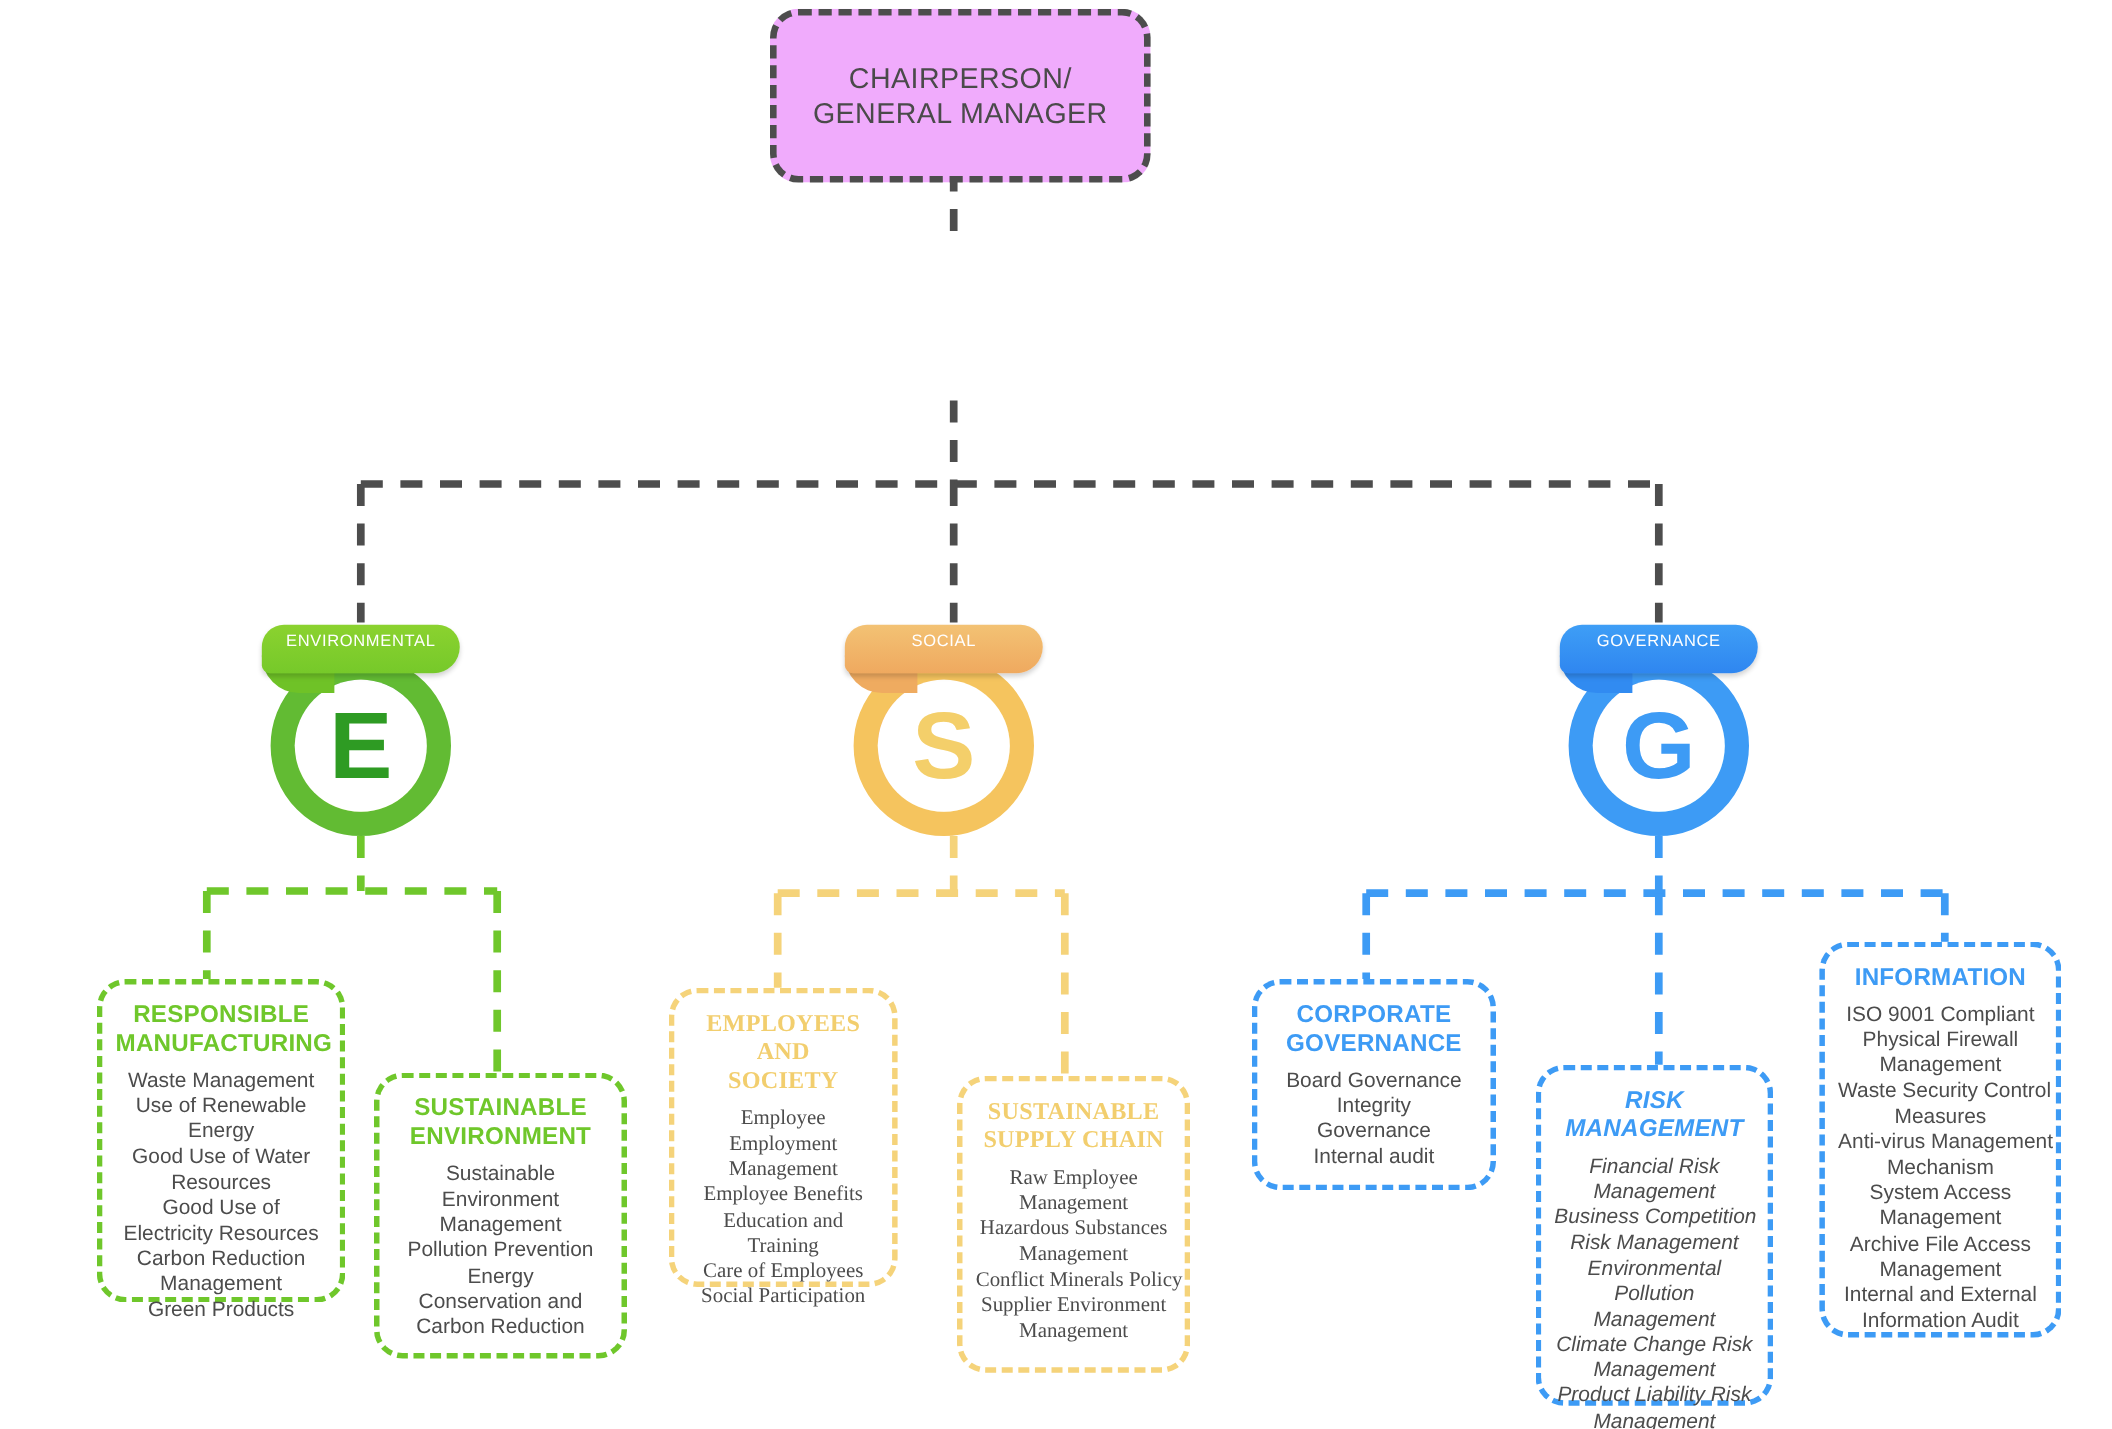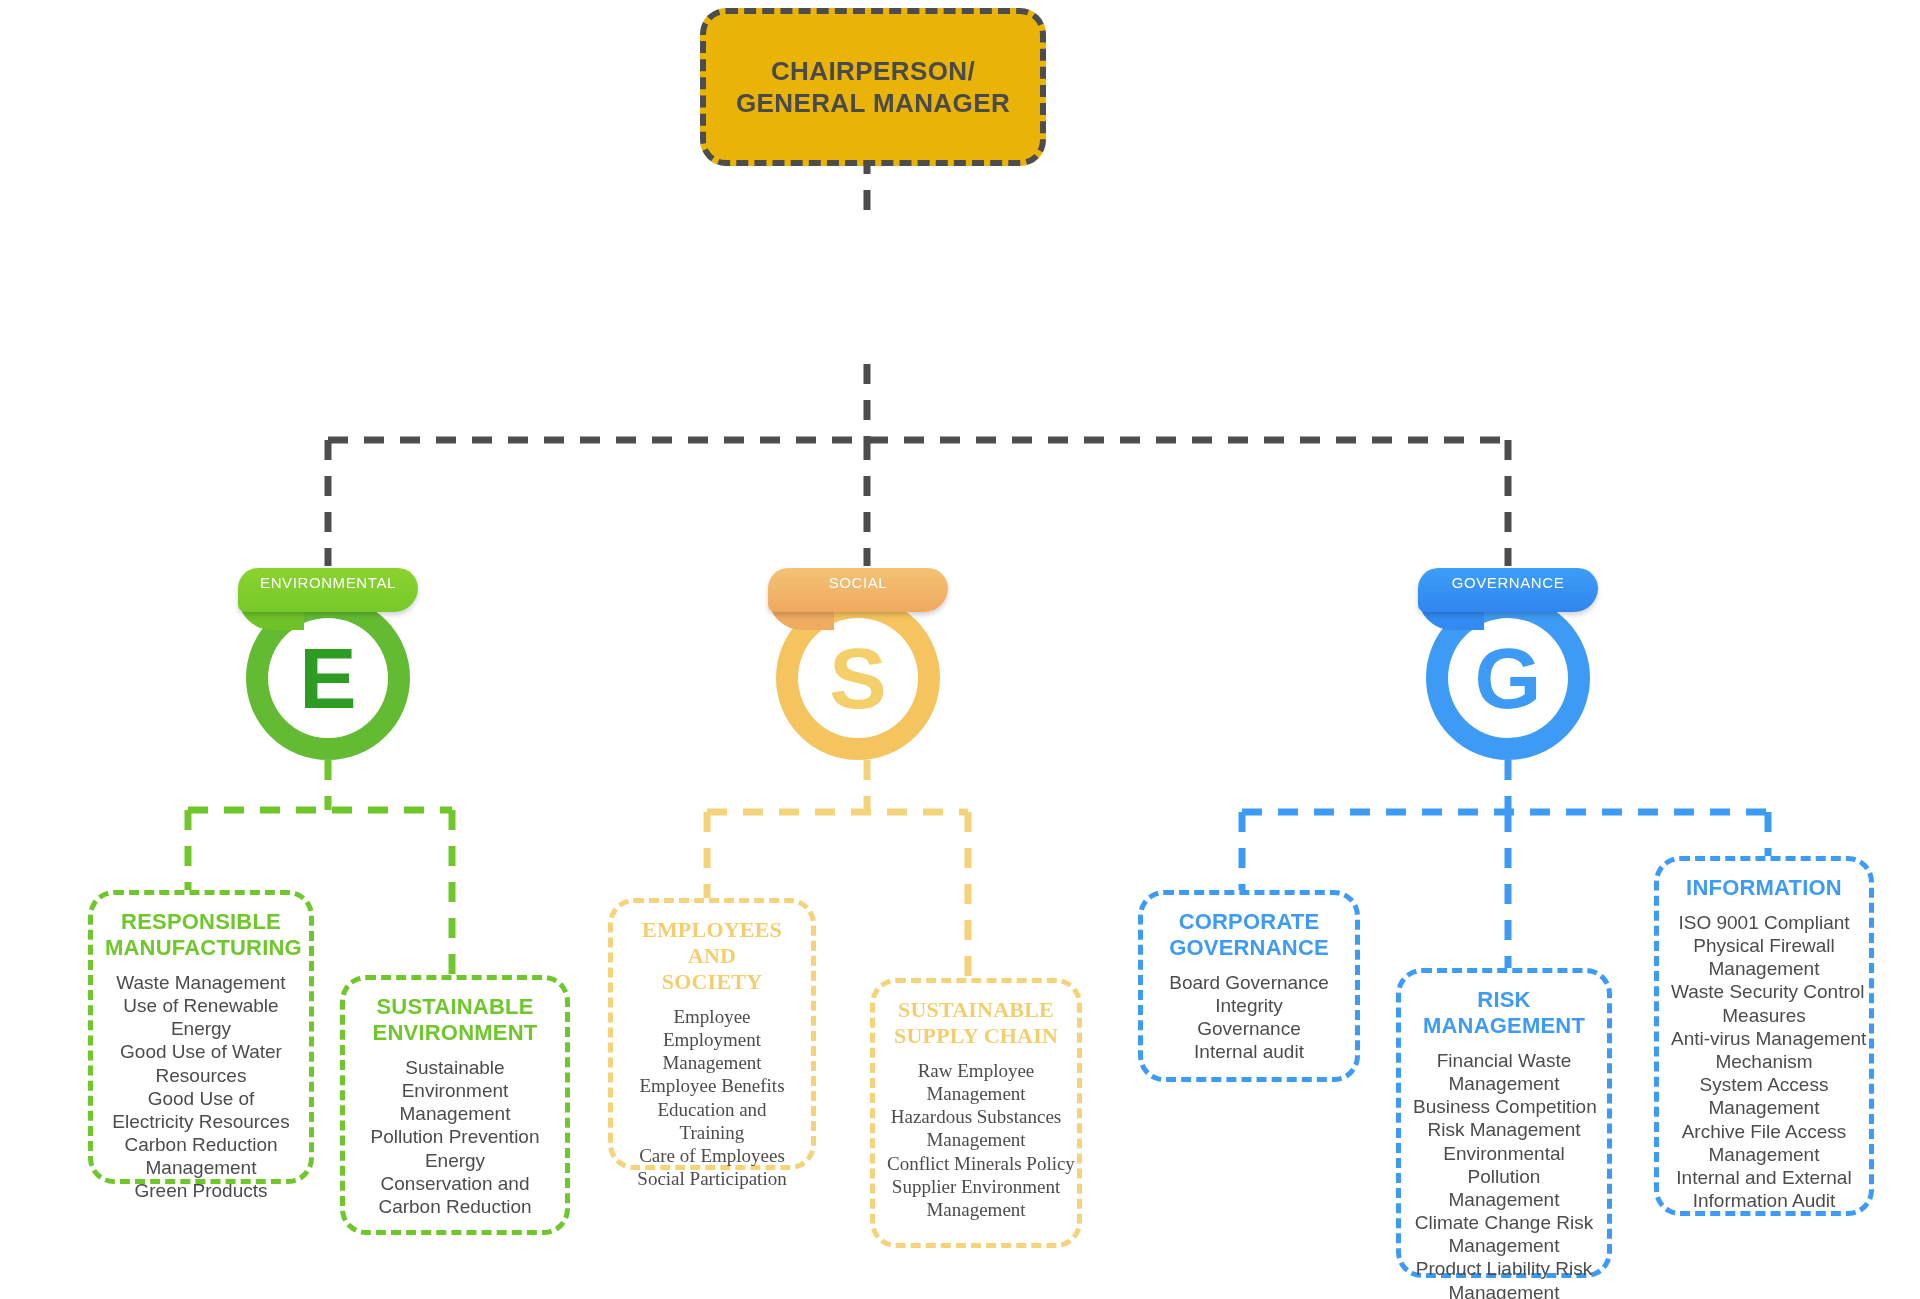--- a/index.html
+++ b/index.html
@@ -8,24 +8,24 @@
     width:1920px;height:1299px;position:relative;overflow:hidden;
     color:#4a4a4a;
   }
   #stage{position:absolute;left:0;top:0;width:1920px;height:1299px;}
 
   
   #wires{position:absolute;left:0;top:0;width:1920px;height:1299px;z-index:1;}
 
   
   .topbox{
-    position:absolute;z-index:3;background:#eab308;
+    position:absolute;z-index:3;background:#f0abfc;
     border:6px dashed #4d4d4d;border-radius:26px;
     display:flex;align-items:center;justify-content:center;
-    text-align:center;font-weight:bold;font-size:26px;
+    text-align:center;font-weight:normal;font-size:26px;
     letter-spacing:.4px;line-height:1.25;color:#4a4a4a;
   }
   #box-chair{left:700px;top:8px;width:334px;height:146px;}
   #box-director{left:700px;top:218px;width:334px;height:146px;}
   .topbox span{display:block;padding:0 10px;}
 
   
   .badge{position:absolute;z-index:4;width:200px;height:210px;}
   .badge .ring{
     position:absolute;left:18px;top:36px;width:164px;height:164px;border-radius:50%;
@@ -88,21 +88,21 @@
   .yellow{border-color:#f5d37a;font-family:Liberation Serif, serif;}
   .yellow .ttl{color:#f2ce6e;}
   .blue{border-color:#3d9bf5;}
   .blue .ttl{color:#3d9bf5;}
 
   #card-resp{left:88px;top:890px;width:226px;height:294px;}
   #card-susenv{left:340px;top:975px;width:230px;height:260px;}
   #card-emp{left:608px;top:898px;width:208px;height:272px;}
   #card-supply{left:870px;top:978px;width:212px;height:270px;}
   #card-corp{left:1138px;top:890px;width:222px;height:192px;}
-  #card-risk{left:1396px;top:968px;width:216px;height:310px;}
+  #card-risk{left:1396px;top:968px;width:216px;height:310px;font-style:italic;}
   #card-info{left:1654px;top:856px;width:220px;height:360px;}
 </style>
 </head>
 <body>
 
 <div id="stage">
 
   <svg id="wires" viewBox="0 0 1920 1299" xmlns="http://www.w3.org/2000/svg">
     <g fill="none" stroke="#4d4d4d" stroke-width="7" stroke-dasharray="20 16" stroke-linecap="butt">
 
@@ -247,21 +247,21 @@
         <div>Internal audit</div>
       </div>
   </div>
 
   <div class="card blue" id="card-risk">
     <div class="ttl">
         <div>RISK</div>
         <div>MANAGEMENT</div>
       </div>
     <div class="lst">
-        <div>Financial Waste</div>
+        <div>Financial Risk</div>
         <div>Management</div>
         <div>Business Competition</div>
         <div>Risk Management</div>
         <div>Environmental</div>
         <div>Pollution</div>
         <div>Management</div>
         <div>Climate Change Risk</div>
         <div>Management</div>
         <div>Product Liability Risk</div>
         <div>Management</div>

